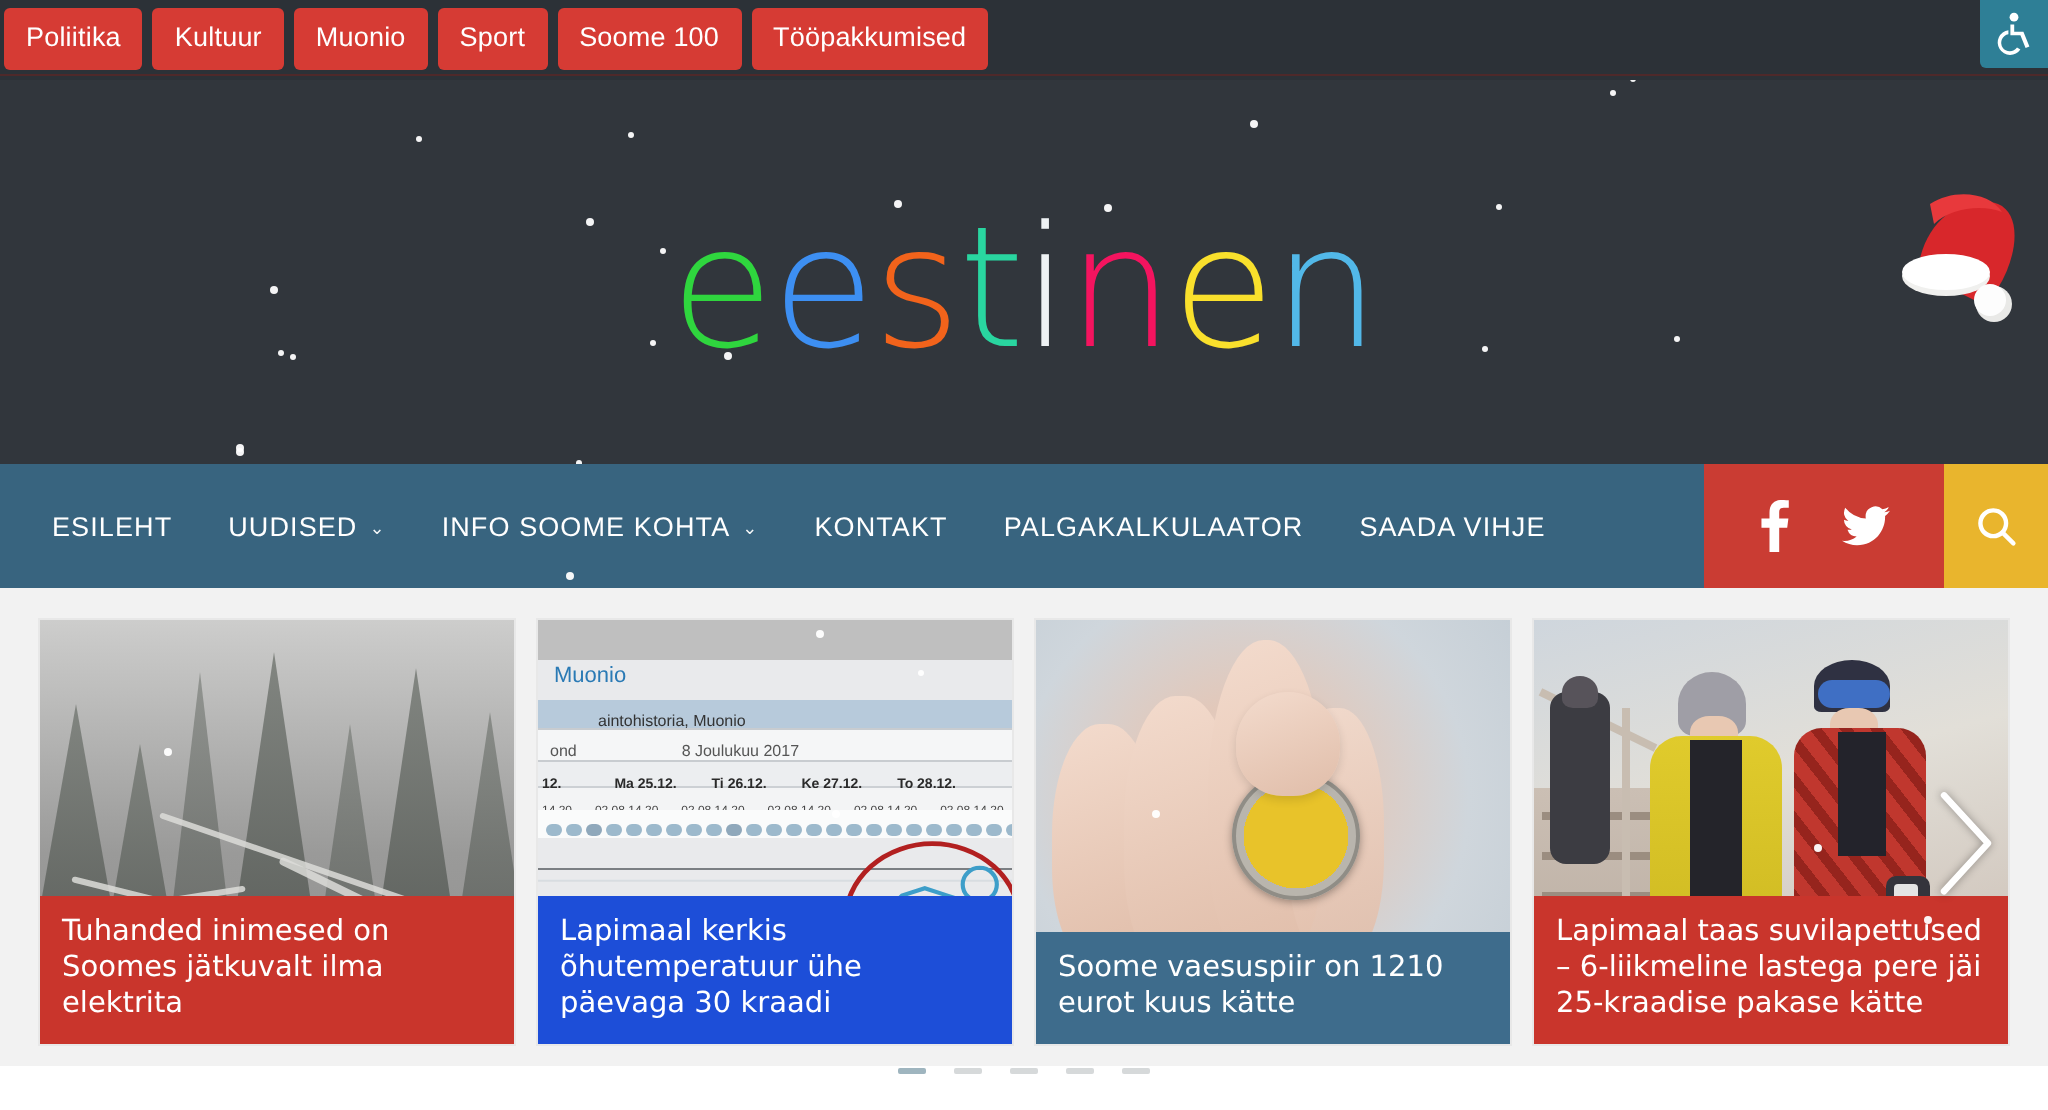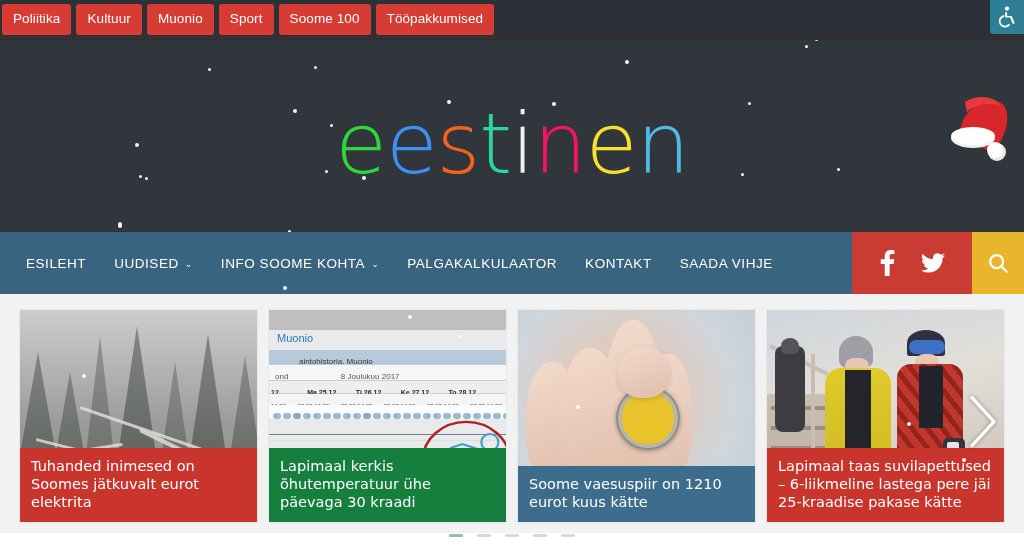--- a/index.html
+++ b/index.html
@@ -158,21 +158,21 @@
     position:absolute; left:0; right:0; bottom:0;
     padding: 9px 11px 11px;
     color:#fff;
     font-size: 14.5px;
     line-height: 18px;
     font-family: "DejaVu Sans", sans-serif;
     font-weight: 400;
     z-index: 4;
   }
   .cap-red { background:#c9352c; }
-  .cap-gold { background:#15803d; }
+  .cap-gold { background:#1d4ed8; }
   .cap-blue { background:#3e6c8c; }
 
   .next-arrow {
     position:absolute;
     right: 24px; top: 50%; transform: translateY(-56%);
     z-index: 20;
     width: 34px; height: 56px;
     cursor: pointer;
   }
   .next-arrow svg { stroke:#ffffff; stroke-width:3.2; fill:none; filter: drop-shadow(0 0 2px rgba(0,0,0,.35)); }
@@ -310,24 +310,24 @@
       </div>
       <div class="nav-item">
         <span>UUDISED</span>
         <span class="caret">⌄</span>
       </div>
       <div class="nav-item">
         <span>INFO SOOME KOHTA</span>
         <span class="caret">⌄</span>
       </div>
       <div class="nav-item">
+        <span>KONTAKT</span>
+      </div>
+      <div class="nav-item">
         <span>PALGAKALKULAATOR</span>
-      </div>
-      <div class="nav-item">
-        <span>KONTAKT</span>
       </div>
       <div class="nav-item">
         <span>SAADA VIHJE</span>
       </div>
     </div>
 
     <div class="social-block">
       <a class="soc">
         <svg width="15" height="26" viewBox="0 0 15 26">
           <path d="M9.6 26V13.9h4.0l.6-4.7H9.6V6.2c0-1.35.38-2.27 2.32-2.27h2.47V.18C13.96.12 12.49 0 10.78 0 7.2 0 4.75 2.19 4.75 6.2v3.0H.73v4.7h4.02V26z"></path>
@@ -363,21 +363,21 @@
         <div class="tree" style="left:226px;  width:58px;  height:198px;"></div>
         <div class="branch" style="left:16px; top:128px; width:150px; transform:rotate(14deg);"></div>
         <div class="branch" style="left:60px; top:96px;  width:190px; transform:rotate(19deg);"></div>
         <div class="branch" style="left:-6px; top:150px; width:110px; transform:rotate(-9deg);"></div>
         <div class="branch" style="left:120px;top:118px; width:130px; transform:rotate(26deg); height:4px;"></div>
         <div class="branch" style="left:150px;top:150px; width:110px; transform:rotate(8deg);"></div>
         <div class="orangebit" style="left:148px; top:146px; width:12px; height:26px;"></div>
         <div class="orangebit" style="left:158px; top:152px; width:9px; height:20px;"></div>
       </div>
       <div class="flake" style="left:62px;top:64px;width:4px;height:4px;z-index:6;"></div>
-      <div class="card-cap cap-red">Tuhanded inimesed on Soomes jätkuvalt eurot elektrita</div>
+      <div class="card-cap cap-red">Tuhanded inimesed on Soomes jätkuvalt ilma elektrita</div>
     </div>
 
     <div class="card">
       <div class="card-img">
         <div class="chartimg">
           <div class="chart-head"></div>
           <div class="chart-title">Muonio</div>
           <div class="chart-sub"><span>aintohistoria, Muonio</span></div>
           <div style="position:absolute;left:0;right:0;top:54px;height:17px;border-top:1px solid #c8ccd0;border-bottom:1px solid #c8ccd0;background:#f5f6f7;">
             <span style="font-size:8px;color:#555;margin-left:6px;line-height:17px;display:inline-block;">ond</span>

